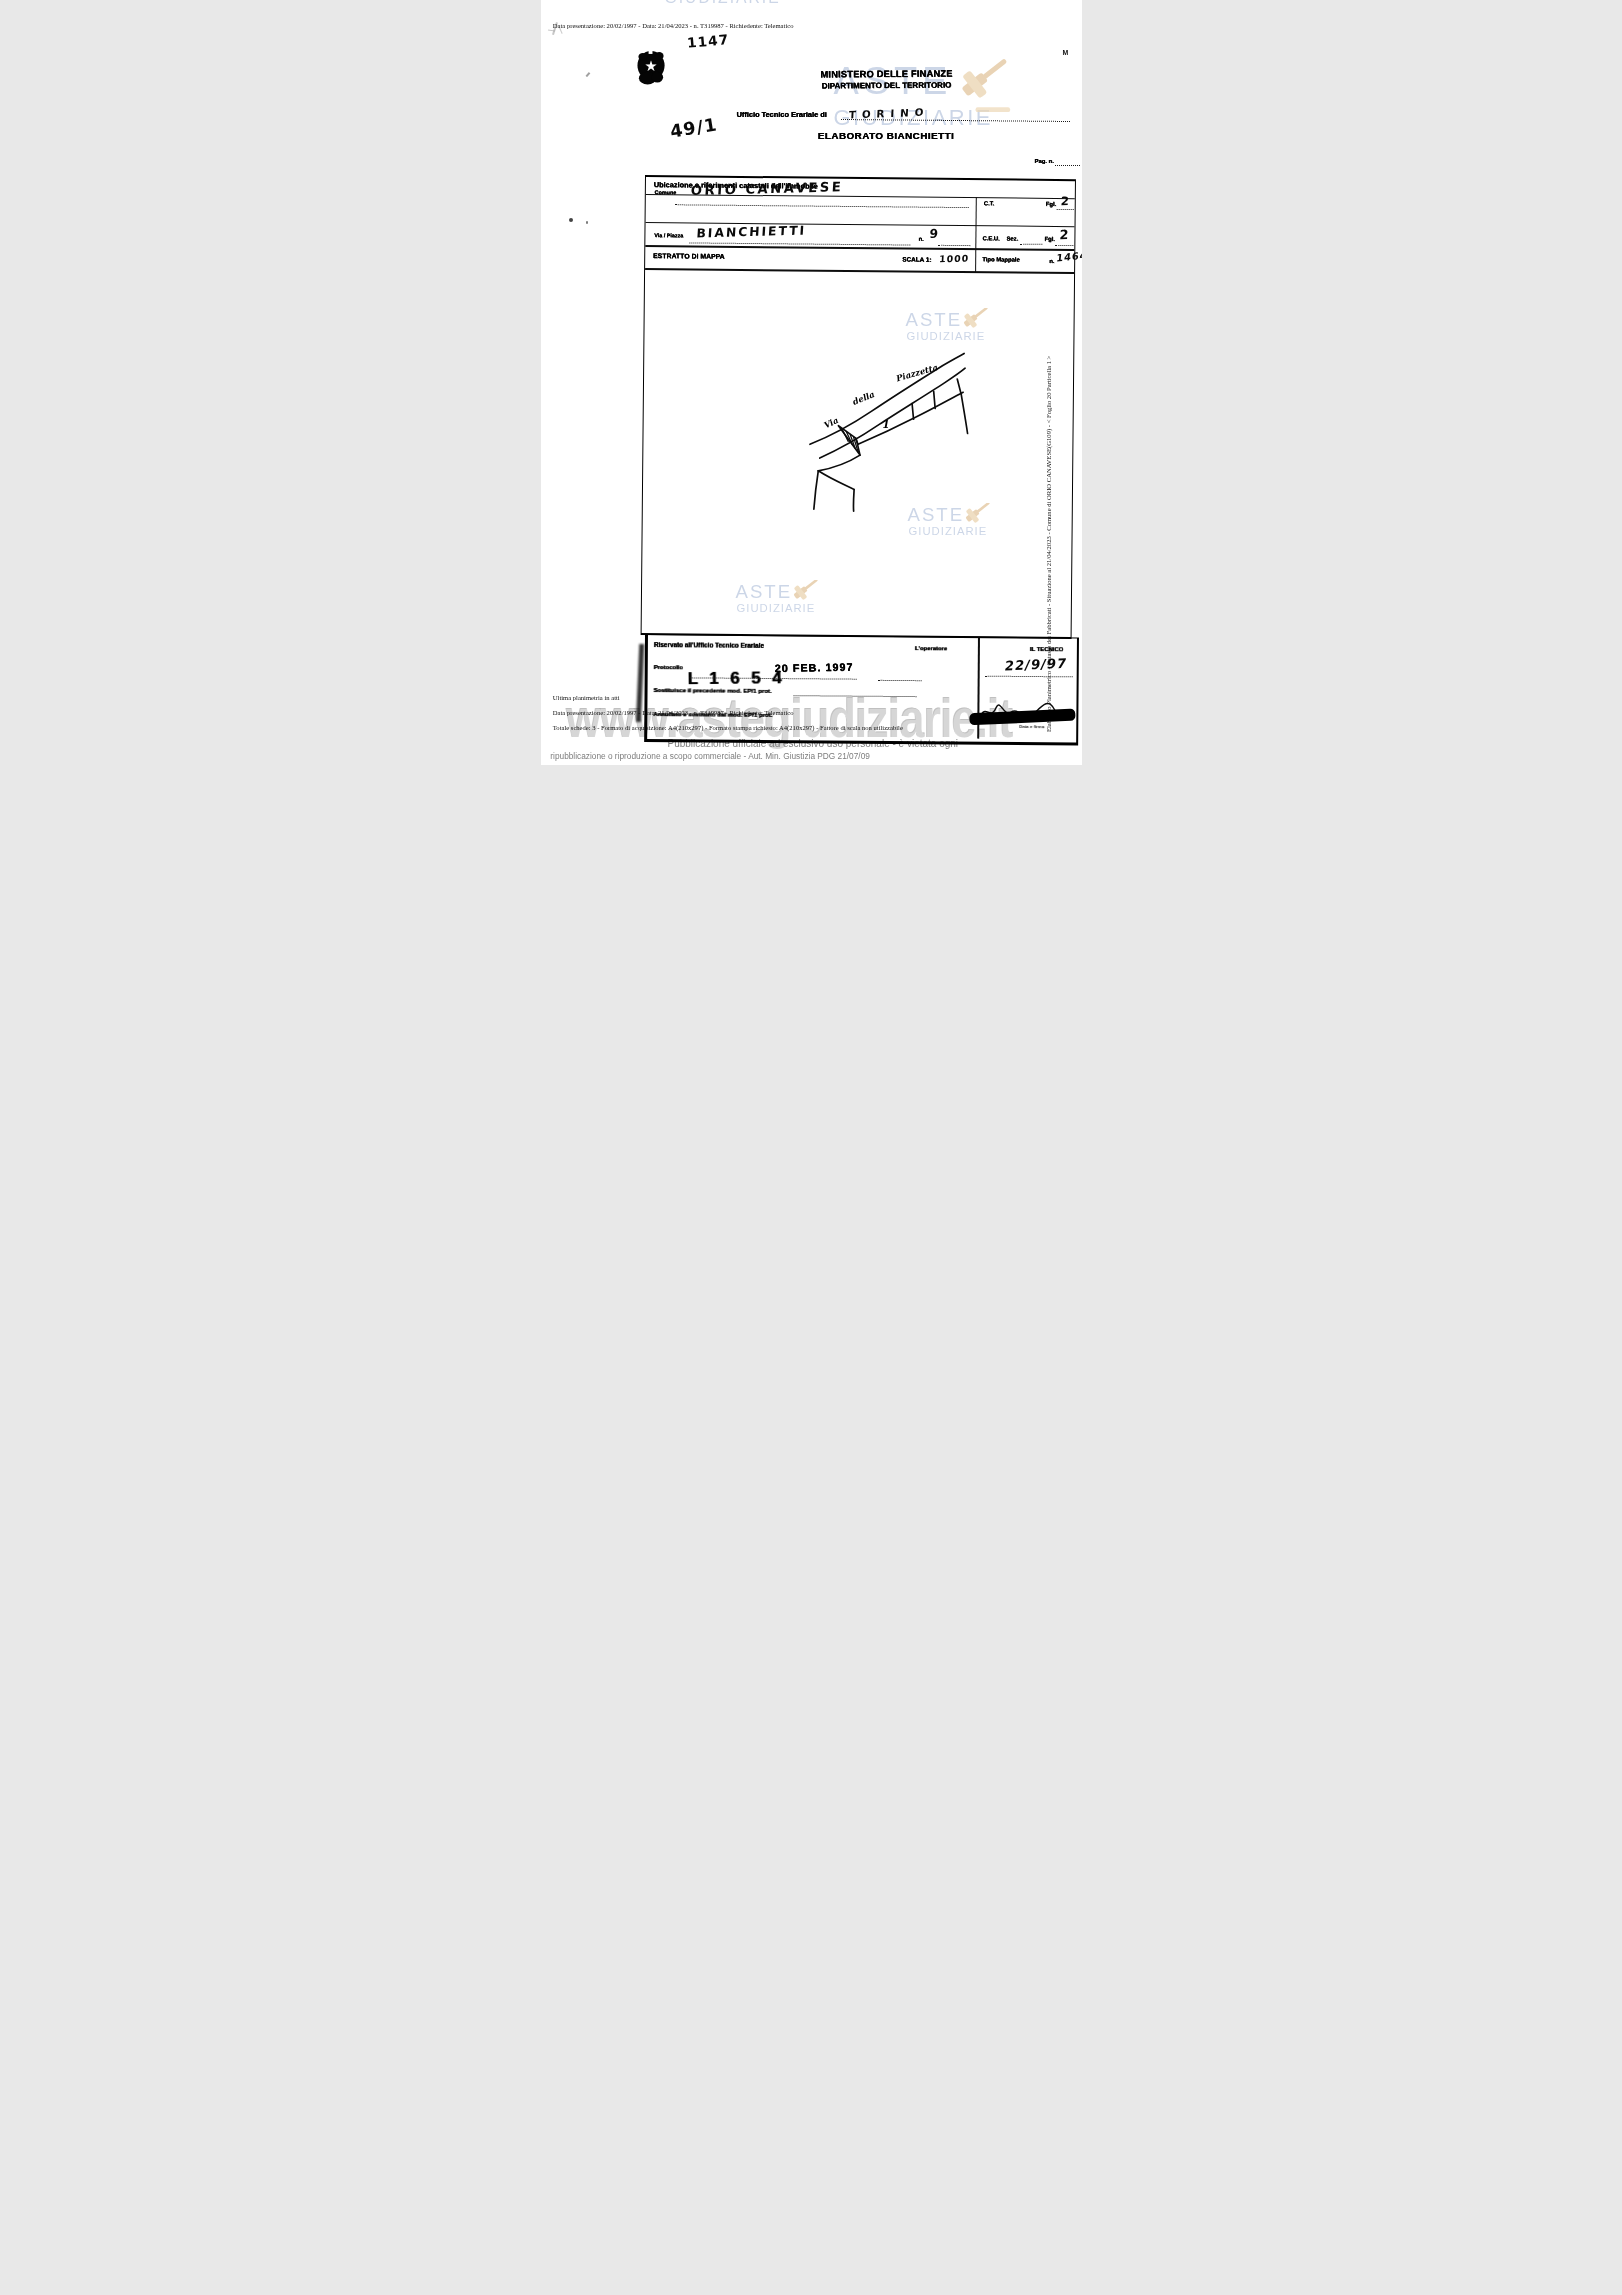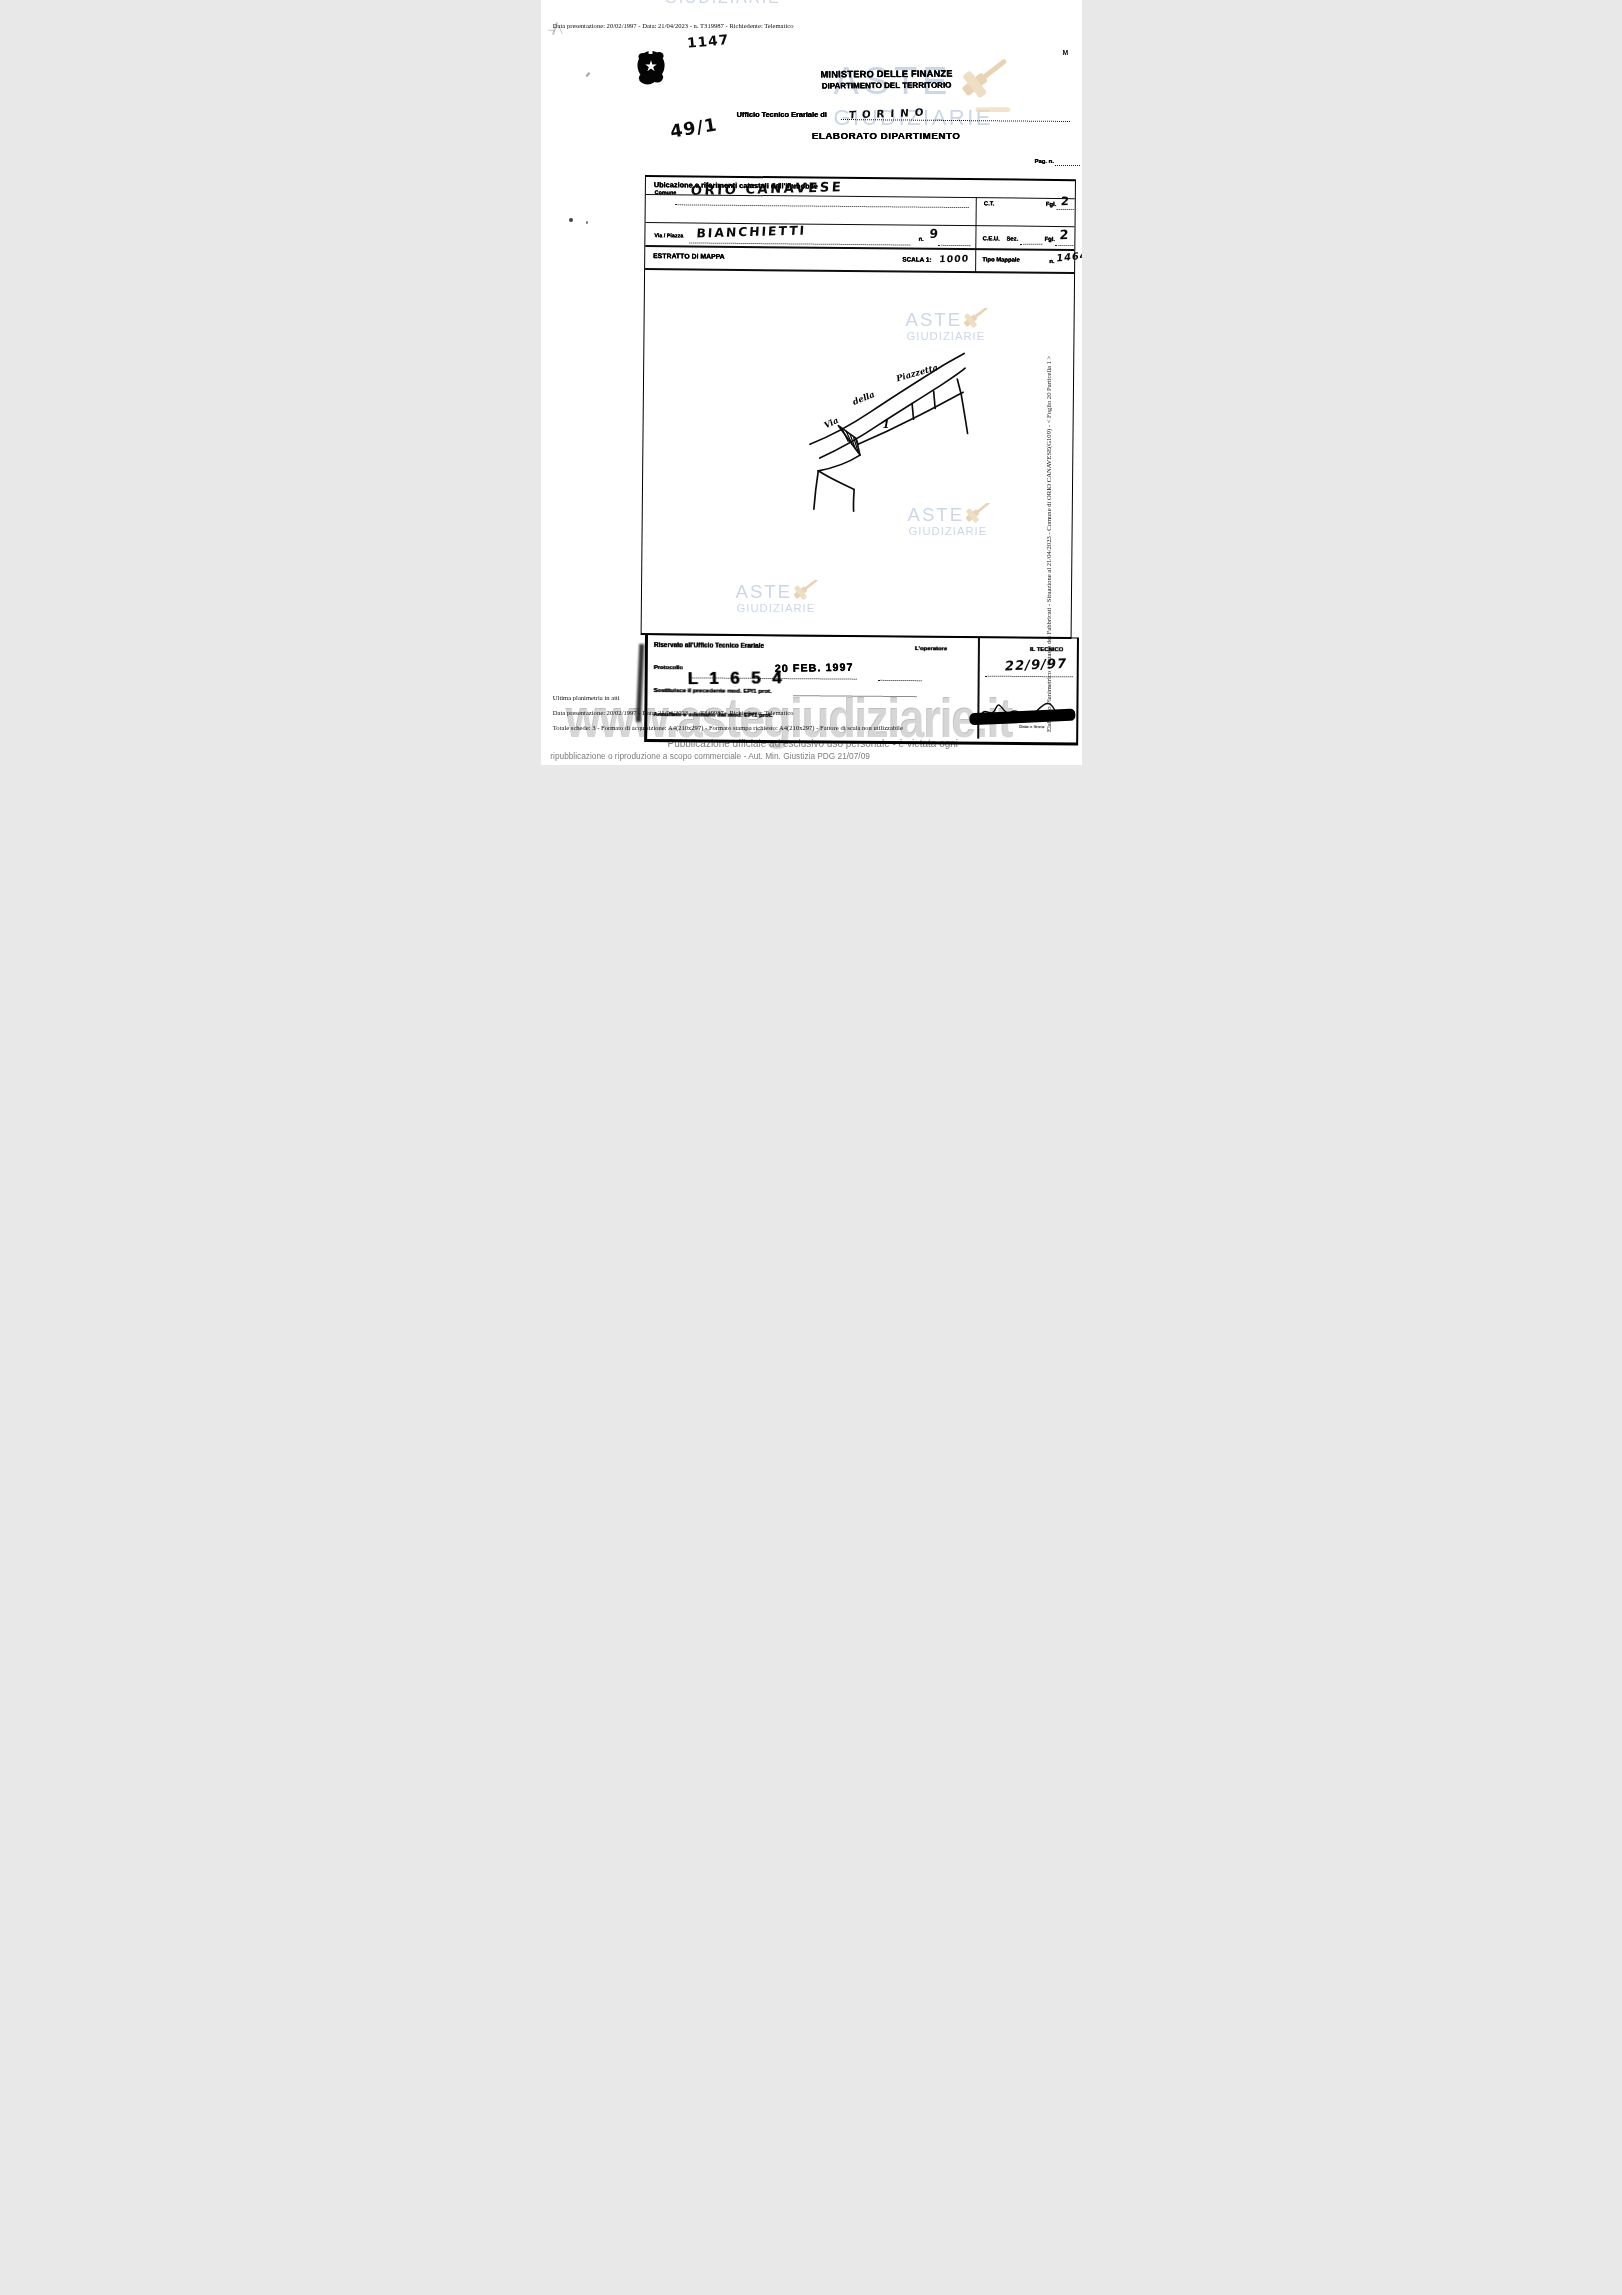--- a/index.html
+++ b/index.html
@@ -100,21 +100,21 @@
 
   <div class="abs hand" style="left:129px;top:118px;font-size:17.7px;font-weight:700;transform:rotate(-9deg);z-index:4;">49/1</div>
 
   <div class="abs sans bold smudge" style="left:255px;top:69px;width:181px;text-align:center;font-size:9.3px;letter-spacing:0.2px;z-index:2;transform:rotate(-.4deg);">MINISTERO DELLE FINANZE</div>
   <div class="abs sans bold smudge" style="left:255px;top:81px;width:181px;text-align:center;font-size:8px;z-index:2;transform:rotate(-.4deg);">DIPARTIMENTO DEL TERRITORIO</div>
 
   <div class="abs sans bold smudge" style="left:196px;top:110px;font-size:7.4px;z-index:2;">Ufficio Tecnico Erariale di</div>
   <div class="abs hand" style="left:308px;top:107px;font-size:10.3px;letter-spacing:5.9px;z-index:4;">TORINO</div>
   <div class="abs dotline" style="left:300px;top:120px;width:229px;transform:rotate(.5deg);z-index:2;"></div>
 
-  <div class="abs sans bold smudge" style="left:250px;top:130px;width:191px;text-align:center;font-size:9.8px;letter-spacing:0.5px;z-index:2;">ELABORATO DIPARTIMENTO</div>
+  <div class="abs sans bold smudge" style="left:250px;top:130px;width:191px;text-align:center;font-size:9.8px;letter-spacing:0.5px;z-index:2;">ELABORATO BIANCHIETTI</div>
 
   <div class="abs sans bold smudge" style="left:494px;top:158px;font-size:5.9px;z-index:2;">Pag. n.</div>
   <div class="abs dotline" style="left:514px;top:165px;width:25.5px;z-index:2;"></div>
 
   <div class="abs box" style="left:104px;top:175px;width:429px;height:456px;border-width:2px 1.5px 2px 1.5px;transform:rotate(.55deg);transform-origin:left top;">
 
     <div class="abs sans bold smudge" style="left:7.8px;top:2.9px;font-size:7.4px;">Ubicazione e riferimenti catastali dell'immobile</div>
     <div class="abs thinline" style="left:0;top:16.7px;width:429px;height:1.5px;"></div>
 
     <div class="abs thinline" style="left:330px;top:16.7px;width:1px;height:75px;"></div>

